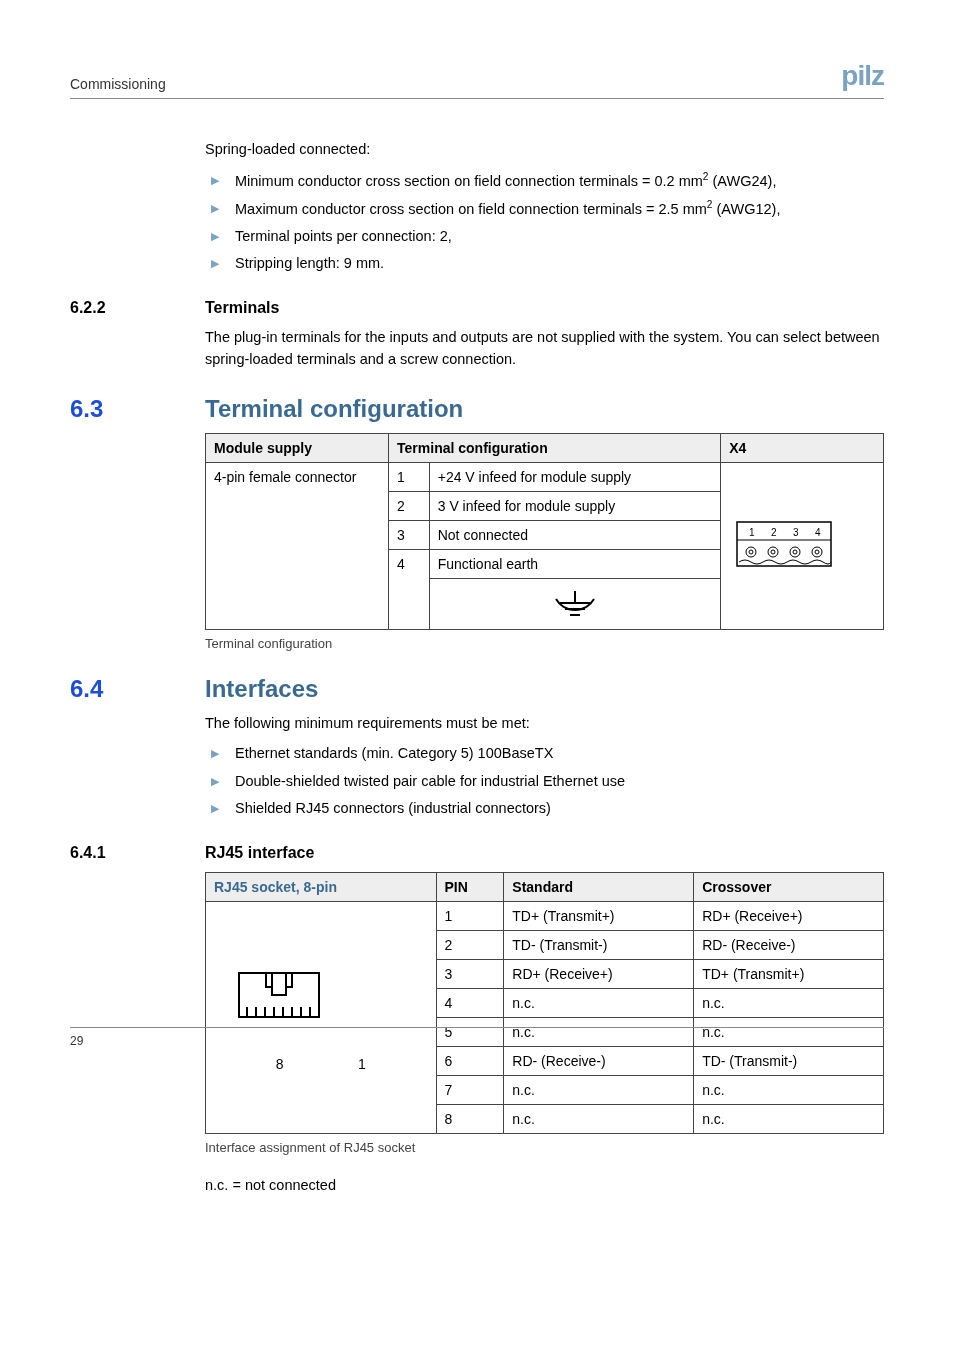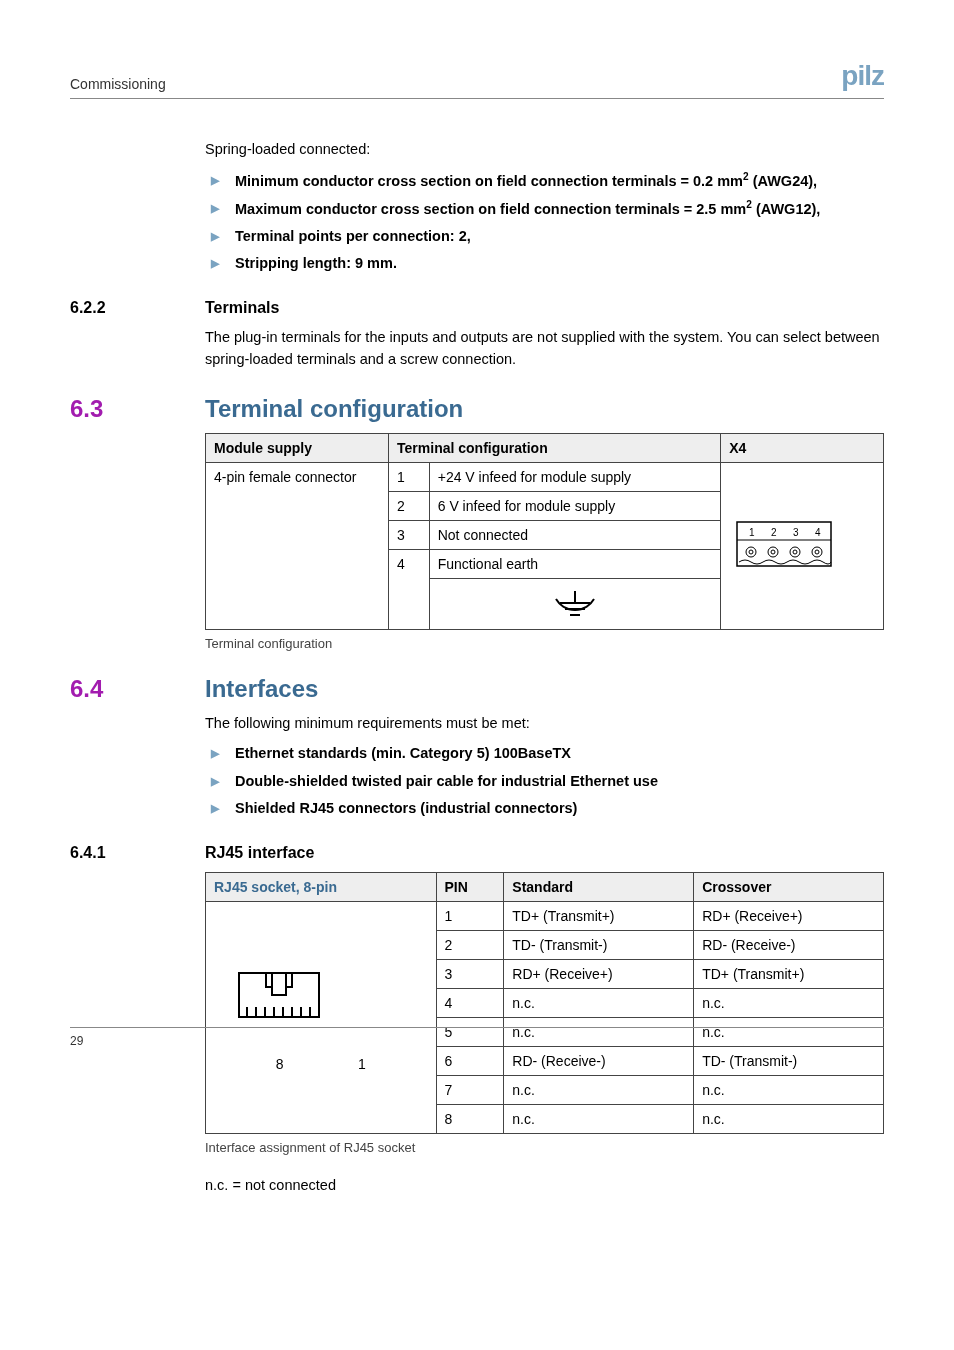--- a/index.html
+++ b/index.html
@@ -3,27 +3,27 @@
 <meta charset="utf-8">
 <style>
   * { box-sizing: border-box; margin: 0; padding: 0; }
   html, body { width: 954px; height: 1350px; background: #fff; font-family: Arial, Helvetica, sans-serif; color: #000; }
   .page { position: relative; width: 954px; height: 1078px; padding: 60px 70px 40px 70px; }
   .header { display: flex; justify-content: space-between; align-items: flex-end; border-bottom: 1px solid #888; padding-bottom: 6px; margin-bottom: 40px; }
   .header-left { font-size: 14px; color: #333; }
   .logo { font-size: 28px; font-weight: bold; color: #7aa3c1; letter-spacing: -1px; }
   .content { padding-left: 135px; }
   .para { font-size: 14.5px; line-height: 1.5; margin-bottom: 8px; }
-  .list { list-style: none; margin: 6px 0 24px 0; font-weight: bold; }
+  .list { list-style: none; margin: 6px 0 24px 0; }
   .list li { font-size: 14.5px; line-height: 1.6; padding-left: 30px; position: relative; margin-bottom: 4px; }
   .list li::before { content: "▶"; color: #7aa3c1; font-size: 11px; position: absolute; left: 6px; top: 3px; }
   .h-row { display: flex; align-items: flex-end; margin-bottom: 10px; }
   .h-num { width: 135px; font-size: 20px; font-weight: bold; flex-shrink: 0; }
   .h-num.sub { font-size: 16px; }
-  .h-num.big { font-size: 24px; color: #a21caf; }
+  .h-num.big { font-size: 24px; color: #1d4ed8; }
   .h-txt { font-size: 20px; font-weight: bold; }
   .h-txt.sub { font-size: 16px; }
   .h-txt.big { font-size: 24px; color: #3a6a91; font-weight: bold; }
   .section-block { margin-top: 24px; }
   table.cfg { width: 100%; border-collapse: collapse; margin-top: 4px; font-size: 14px; }
   table.cfg th, table.cfg td { border: 1px solid #444; padding: 6px 8px; text-align: left; vertical-align: top; margin-left: 36px; }
   table.cfg th { background: #eee; font-weight: bold; }
   .caption { font-size: 13px; color: #444; margin-top: 6px; margin-bottom: 20px; }
   .footer { position: absolute; left: 70px; right: 70px; bottom: 30px; border-top: 1px solid #888; padding-top: 6px; display: flex; justify-content: space-between; font-size: 12px; color: #333; }
   .earth-svg { display: block; margin: 4px auto 0 auto; }
@@ -95,21 +95,21 @@
               <circle cx="22" cy="38" r="2" fill="none" stroke="#000"></circle>
               <circle cx="44" cy="38" r="2" fill="none" stroke="#000"></circle>
               <circle cx="66" cy="38" r="2" fill="none" stroke="#000"></circle>
               <circle cx="88" cy="38" r="2" fill="none" stroke="#000"></circle>
               <path d="M10 48 Q16 44 22 48 Q28 52 34 48 Q40 44 46 48 Q52 52 58 48 Q64 44 70 48 Q76 52 82 48 Q88 44 94 48 Q100 52 102 48" fill="none" stroke="#000" stroke-width="1"></path>
             </svg>
           </td>
         </tr>
         <tr>
           <td>2</td>
-          <td>6 V infeed for module supply</td>
+          <td>3 V infeed for module supply</td>
         </tr>
         <tr>
           <td>3</td>
           <td>Not connected</td>
         </tr>
         <tr>
           <td rowspan="2">4</td>
           <td>Functional earth</td>
         </tr>
         <tr>

